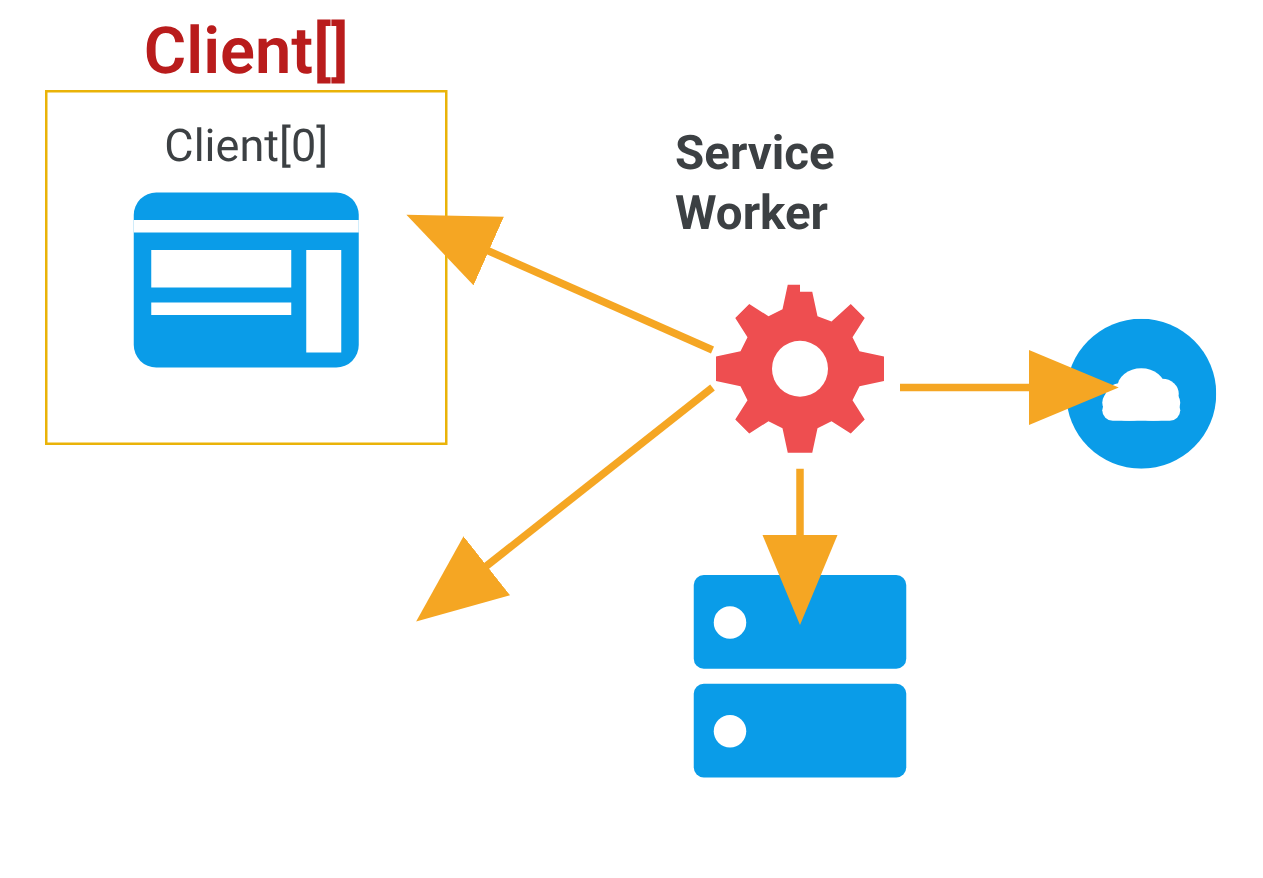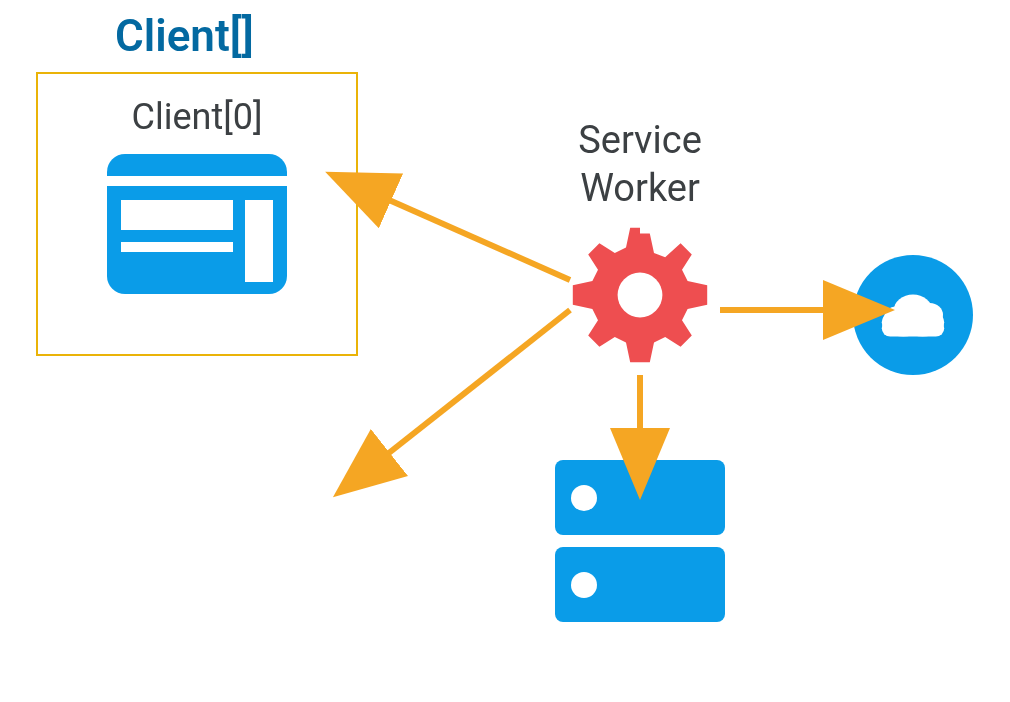--- a/index.html
+++ b/index.html
@@ -7,23 +7,23 @@
       font-family: -apple-system, BlinkMacSystemFont, "Segoe UI", Roboto, Helvetica, Arial, sans-serif;
       width: 1010px;
       height: 702px;
       background: #fff;
       position: relative;
     }
     .diagram-title {
       position: absolute;
       top: 10px;
       left: 115px;
-      font-size: 44px;
+      font-size: 52px;
       font-weight: 600;
-      color: #0369a1;
+      color: #b91c1c;
     }
     .clients-container {
       position: absolute;
       top: 72px;
       left: 36px;
       width: 322px;
     }
     .client-box {
       border: 2px solid #eab308;
       height: 284px;
@@ -63,26 +63,24 @@
     }
     .window-icon .wi-side {
       position: absolute; top: 46px; left: 138px;
       width: 28px; height: 82px; background: #fff;
     }
     .sw-label {
       position: absolute;
       top: 100px;
       left: 540px;
       width: 200px;
-      text-align: center;
       font-size: 38px;
-      font-weight: 400;
+      font-weight: 700;
       color: #3c4043;
       line-height: 1.25;
-      margin-top: 17px;
     }
     .gear {
       position: absolute;
       top: 225px;
       left: 570px;
       width: 140px;
       height: 140px;
     }
     .cloud {
       position: absolute;

